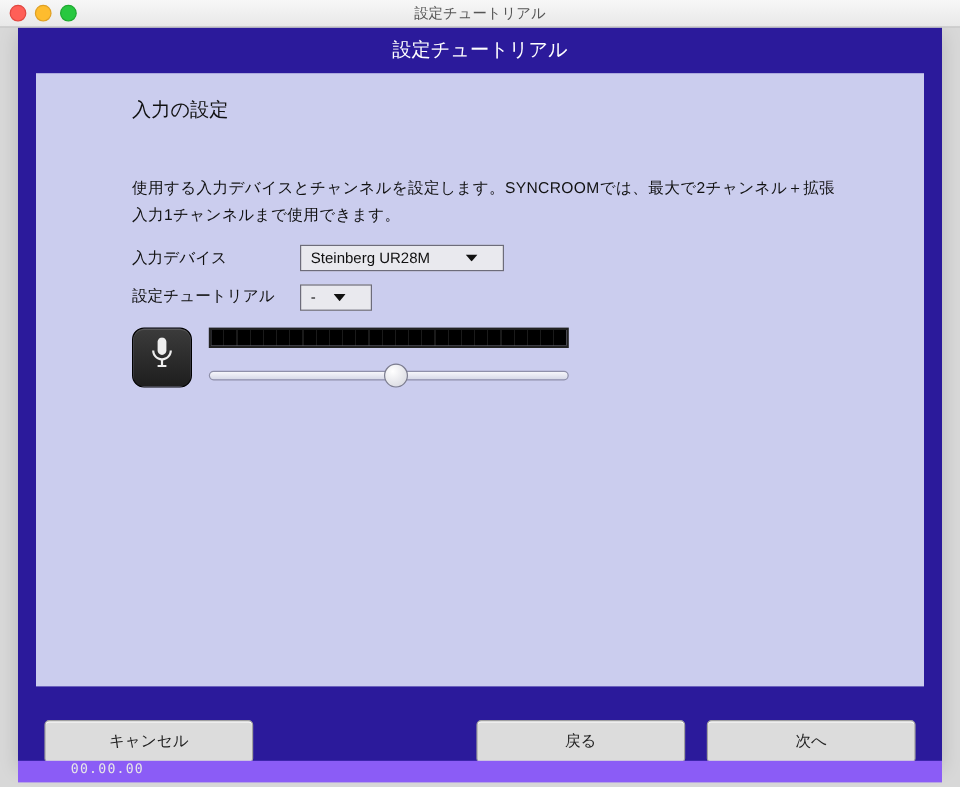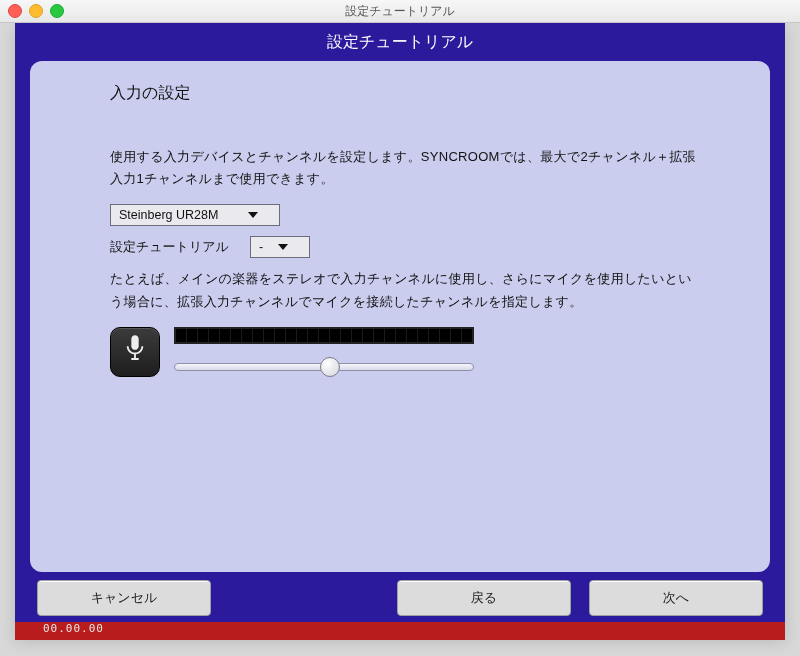--- a/index.html
+++ b/index.html
@@ -80,21 +80,20 @@
     position:absolute;
     top:38px;
     left:15px; right:15px;
     bottom:64px;
     background:#cbcdee; 
     color:#111;
     padding: 18px 70px 18px 80px;
     box-sizing:border-box;
     font-size:13px;
     line-height:1.7;
-    border-radius:12px;
   }
   .section-title {
     font-size:16px;
     font-weight:400;
     margin-bottom:18px;
   }
   .para {
     margin-bottom:14px;
     letter-spacing:0.3px;
     margin-top:40px;
@@ -193,21 +192,21 @@
     border:1px solid #7b7c8e;
     transform:translate(-50%,-50%);
   }
 
   
   .modal-footer {
     position:absolute;
     left:0; right:0; bottom:0;
     height:76px;
     display:flex;
-    align-items:center;
+    align-items:flex-end;
     padding: 0 22px;
     box-sizing:border-box;
   }
   .btn {
     height:34px;
     min-width:120px;
     padding: 0 26px;
     background:#dcdcdc;
     border:1px solid #a0a0a0;
     border-radius:4px;
@@ -218,27 +217,27 @@
     justify-content:center;
     box-shadow: inset 0 1px 0 #fff;
   }
   .footer-spacer { flex:1; }
   .btn + .btn { margin-left:18px; }
 
   
   .bg-bottom {
     position:absolute;
     left:15px; right:15px;
-    bottom:16px;
+    bottom:4px;
     height:18px;
-    background:#b91c1c;
+    background:#8b5cf6;
     color:#e8e8e8;
     font-family: "Menlo", monospace;
     font-size:11px;
-    padding-left:28px;
+    padding-left:44px;
     box-sizing:border-box;
     letter-spacing:1px;
     white-space:nowrap;
     overflow:hidden;
   }
 </style>
 </head>
 <body>
 
 <div class="bg-window"></div>
@@ -257,20 +256,21 @@
   <div class="modal-header">
     <span>設定チュートリアル</span>
   </div>
 
   <div class="modal-body">
     <div class="section-title">入力の設定</div>
 
     <div class="para">使用する入力デバイスとチャンネルを設定します。SYNCROOMでは、最大で2チャンネル＋拡張入力1チャンネルまで使用できます。</div>
 
     <div class="form-row">
+      <div class="form-label">入力デバイス</div>
       <div class="select select-lg">
         <span>Steinberg UR28M</span>
         <span class="caret">
           <svg viewBox="0 0 10 6">
               <path d="M0 0 L5 6 L10 0 Z" fill="#111"></path>
             </svg>
         </span>
       </div>
     </div>
 
@@ -280,21 +280,20 @@
       <div class="select select-sm">
         <span>-</span>
         <span class="caret">
           <svg viewBox="0 0 10 6">
               <path d="M0 0 L5 6 L10 0 Z" fill="#111"></path>
             </svg>
         </span>
       </div>
     </div>
 
-    <div class="para" style="margin-top:10px">たとえば、メインの楽器をステレオで入力チャンネルに使用し、さらにマイクを使用したいという場合に、拡張入力チャンネルでマイクを接続したチャンネルを指定します。</div>
 
     <div class="meter-block">
       <div class="mic-btn">
         <span>
           <svg viewBox="0 0 24 28">
             <path d="M12 0c-2.2 0-4 1.8-4 4v8c0 2.2 1.8 4 4 4s4-1.8 4-4V4c0-2.2-1.8-4-4-4z"></path>
             <path d="M19 12c0 3.9-3.1 7-7 7s-7-3.1-7-7H3c0 4.6 3.5 8.4 8 8.9V25H8v2h8v-2h-3v-4.1c4.5-.5 8-4.3 8-8.9h-2z"></path>
           </svg>
         </span>
       </div>

